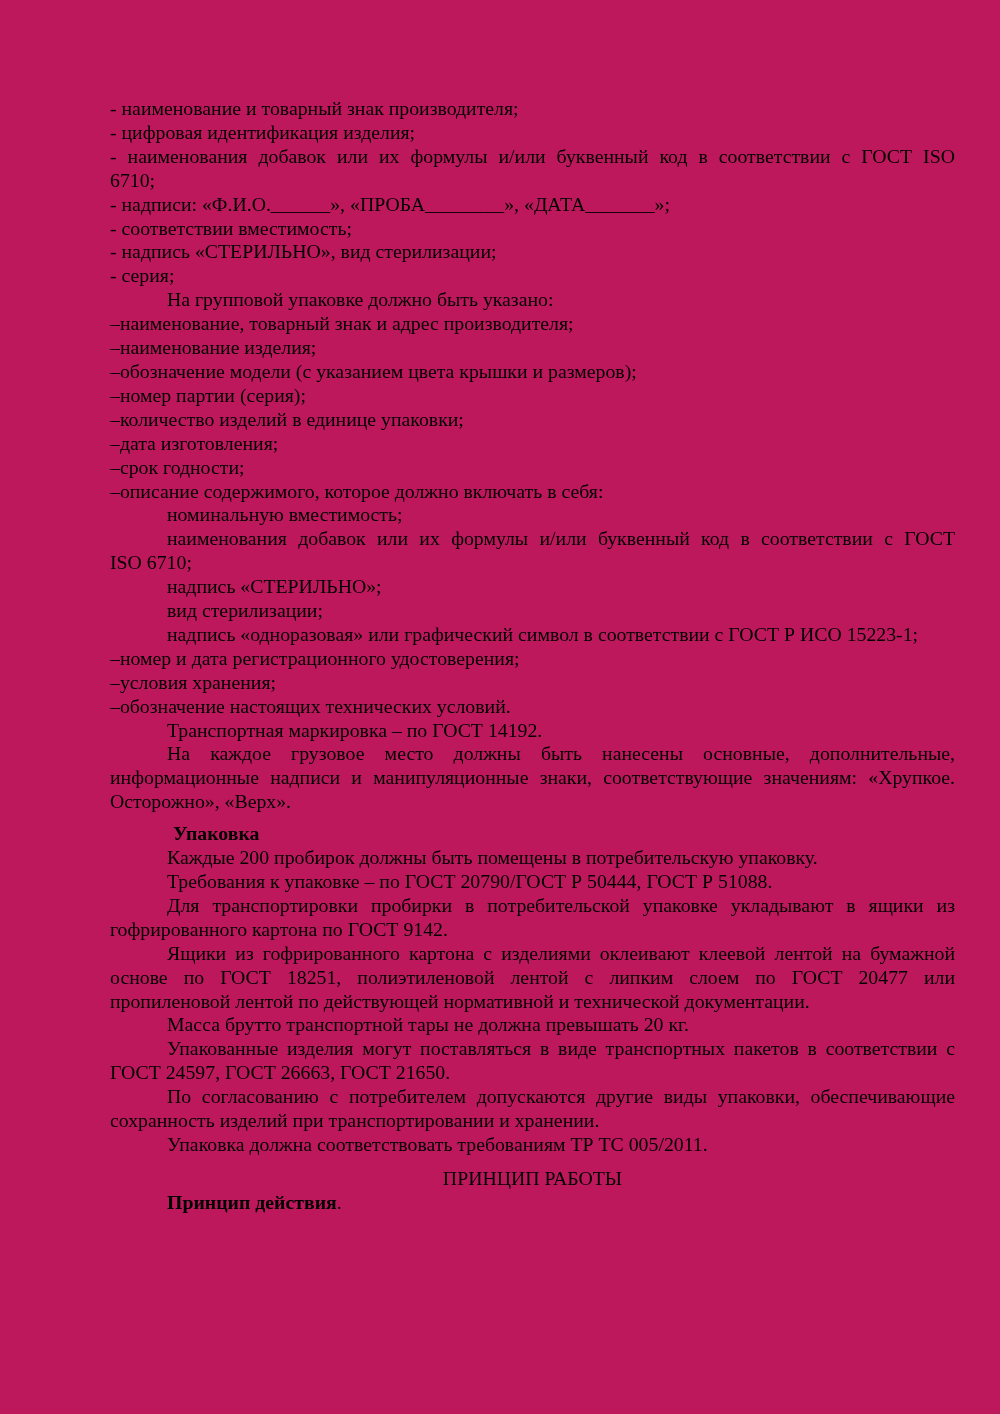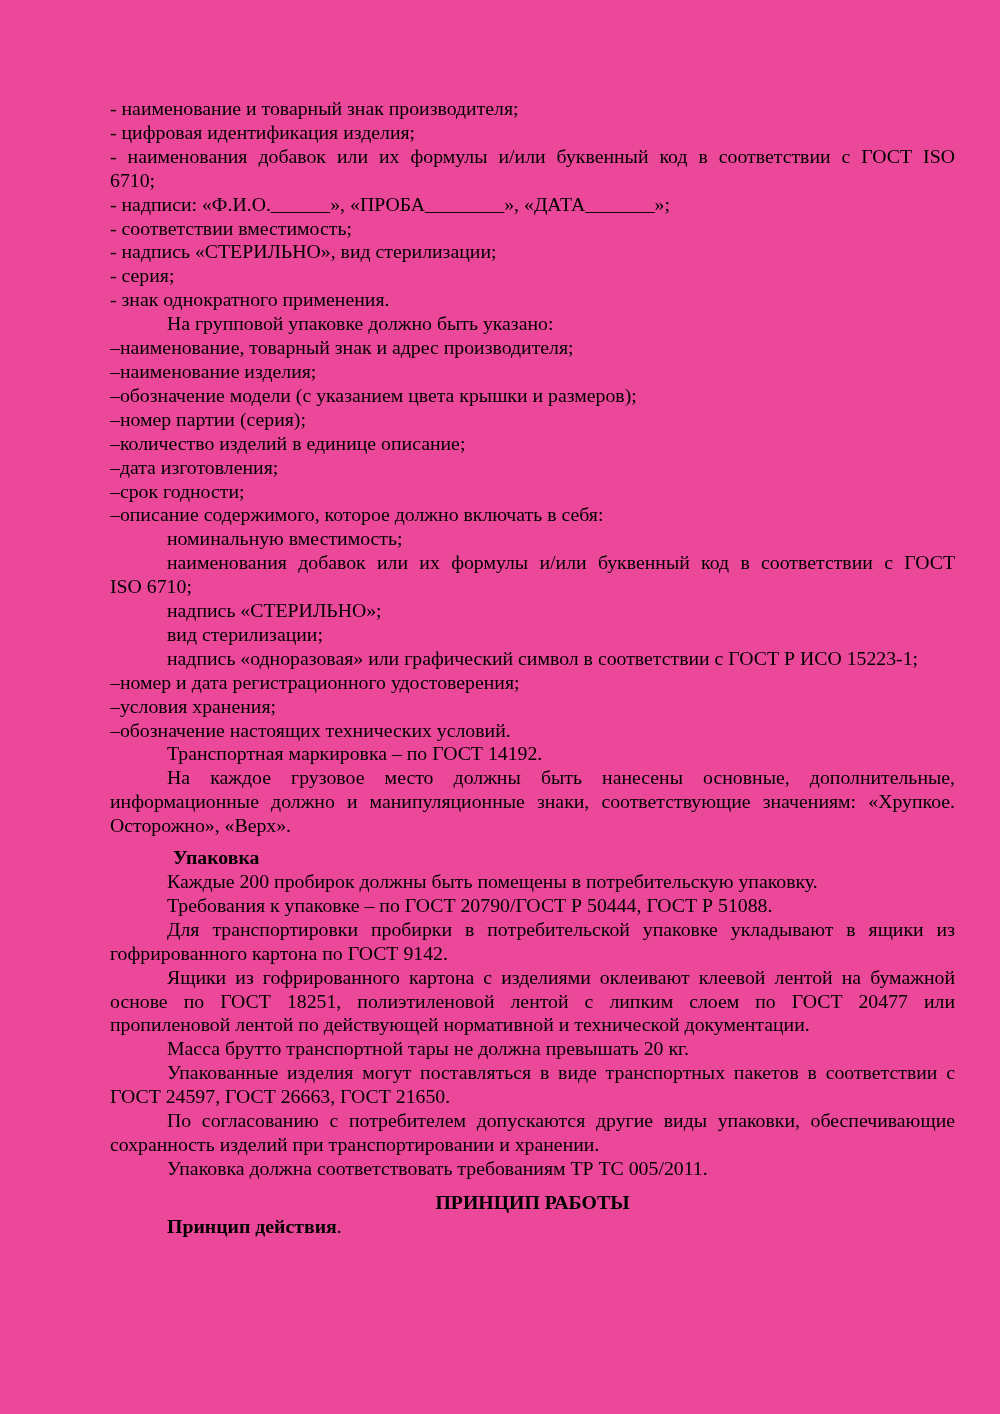--- a/index.html
+++ b/index.html
@@ -1,20 +1,20 @@
 <!DOCTYPE html>
 <html lang="ru"><head>
 <meta charset="utf-8">
 <style>
   html, body { margin: 0; padding: 0; background: #ffffff; }
   .page {
     position: relative;
     width: 1000px;
     height: 1414px;
-    background: #ec4899;
+    background: #be185d;
     color: #000000;
     font-family: "Liberation Serif", "DejaVu Serif", serif;
     font-size: 19.8px;
     line-height: 23.9px;
     overflow: hidden;
   }
   .content {
     position: absolute;
     left: 110px;
     top: 97px;
@@ -22,59 +22,58 @@
   }
   .line { text-align: left; }
   .ind { text-indent: 57px; }
   .jfull {
     text-align: justify;
     text-align-last: justify;
     -moz-text-align-last: justify;
     text-justify: inter-word;
   }
   .h-sub { font-weight: bold; margin-left: 63px; }
-  .h-main { font-weight: bold; text-align: center; text-align-last: center; }
+  .h-main { font-weight: normal; text-align: center; text-align-last: center; }
   .b { font-weight: bold; }
   .spacer { width: 100%; }
 </style>
 </head>
 <body>
 
 <div class="page">
   <div class="content">
       <div class="line">- наименование и товарный знак производителя;</div>
       <div class="line">- цифровая идентификация изделия;</div>
       <div class="line jfull">- наименования добавок или их формулы и/или буквенный код в соответствии с ГОСТ ISO</div>
       <div class="line">6710;</div>
       <div class="line">- надписи: «Ф.И.О.______», «ПРОБА________», «ДАТА_______»;</div>
       <div class="line">- соответствии вместимость;</div>
       <div class="line">- надпись «СТЕРИЛЬНО», вид стерилизации;</div>
       <div class="line">- серия;</div>
-      <div class="line">- знак однократного применения.</div>
       <div class="line ind">На групповой упаковке должно быть указано:</div>
       <div class="line">–наименование, товарный знак и адрес производителя;</div>
       <div class="line">–наименование изделия;</div>
       <div class="line">–обозначение модели (с указанием цвета крышки и размеров);</div>
       <div class="line">–номер партии (серия);</div>
-      <div class="line">–количество изделий в единице описание;</div>
+      <div class="line">–количество изделий в единице упаковки;</div>
       <div class="line">–дата изготовления;</div>
       <div class="line">–срок годности;</div>
       <div class="line">–описание содержимого, которое должно включать в себя:</div>
       <div class="line ind">номинальную вместимость;</div>
       <div class="line ind jfull">наименования добавок или их формулы и/или буквенный код в соответствии с ГОСТ</div>
       <div class="line">ISO 6710;</div>
       <div class="line ind">надпись «СТЕРИЛЬНО»;</div>
       <div class="line ind">вид стерилизации;</div>
       <div class="line ind">надпись «одноразовая» или графический символ в соответствии с ГОСТ Р ИСО 15223-1;</div>
       <div class="line">–номер и дата регистрационного удостоверения;</div>
       <div class="line">–условия хранения;</div>
       <div class="line">–обозначение настоящих технических условий.</div>
       <div class="line ind">Транспортная маркировка – по ГОСТ 14192.</div>
       <div class="line ind jfull">На каждое грузовое место должны быть нанесены основные, дополнительные,</div>
-      <div class="line jfull">информационные должно и манипуляционные знаки, соответствующие значениям: «Хрупкое.</div>
+      <div class="line jfull">информационные надписи и манипуляционные знаки, соответствующие значениям: «Хрупкое.</div>
       <div class="line">Осторожно», «Верх».</div>
       <div class="spacer" style="height: 8px;"></div>
       <div class="line h-sub">Упаковка</div>
       <div class="line ind">Каждые 200 пробирок должны быть помещены в потребительскую упаковку.</div>
       <div class="line ind">Требования к упаковке – по ГОСТ 20790/ГОСТ Р 50444, ГОСТ Р 51088.</div>
       <div class="line ind jfull">Для транспортировки пробирки в потребительской упаковке укладывают в ящики из</div>
       <div class="line">гофрированного картона по ГОСТ 9142.</div>
       <div class="line ind jfull">Ящики из гофрированного картона с изделиями оклеивают клеевой лентой на бумажной</div>
       <div class="line jfull">основе по ГОСТ 18251, полиэтиленовой лентой с липким слоем по ГОСТ 20477 или</div>
       <div class="line">пропиленовой лентой по действующей нормативной и технической документации.</div>

